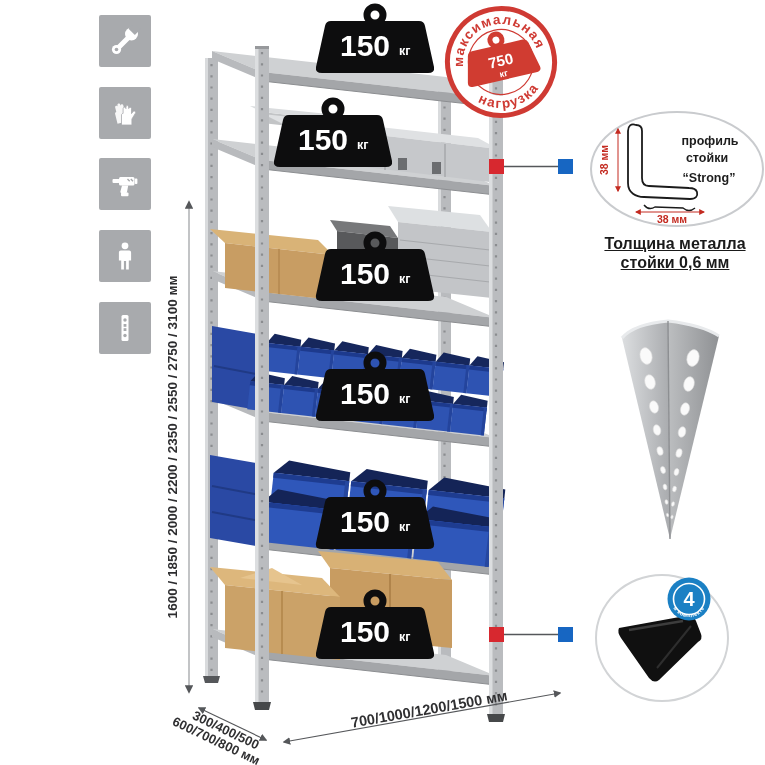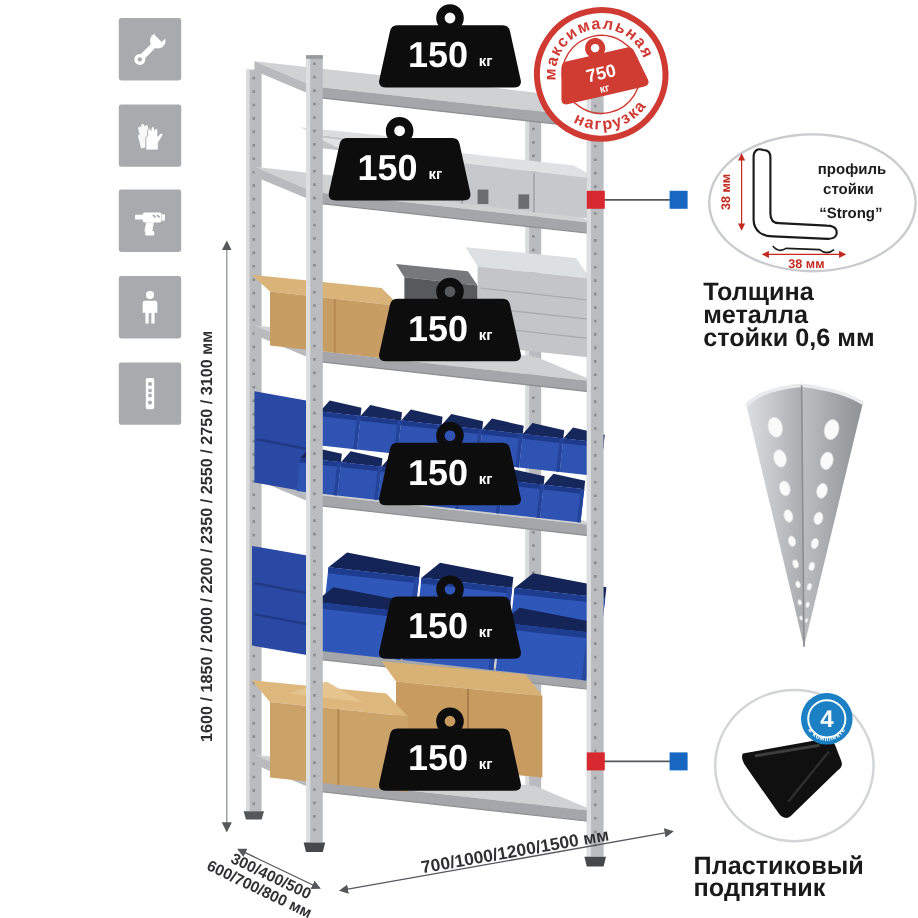--- a/index.html
+++ b/index.html
@@ -6,21 +6,21 @@
   .canvas{position:relative;width:765px;height:765px;background:#ffffff;overflow:hidden;
           font-family:"Liberation Sans","DejaVu Sans",sans-serif;}
   .icon-tile{position:absolute;left:99px;width:52px;height:52px;background:#a8aaad;border-radius:2px;
              display:flex;align-items:center;justify-content:center;}
   .main-art{position:absolute;left:0;top:0;}
   svg{font-family:"Liberation Sans","DejaVu Sans",sans-serif;}
   .profile-ellipse{position:absolute;left:590px;top:111px;width:170px;height:112px;border:2px solid #c9cbce;
                    border-radius:50%;background:#fff;}
   .foot-circle{position:absolute;left:595px;top:574px;width:130px;height:124px;border:2px solid #d2d4d6;
                border-radius:50%;background:#fff;}
-  .caption{position:absolute;text-align:left;font-weight:700;color:#1a1a1a;font-size:21px;line-height:19px;}
+  .caption{position:absolute;text-align:center;font-weight:700;color:#1a1a1a;font-size:16px;line-height:19px;text-decoration:underline;}
   .cap-profile{left:586px;top:234px;width:178px;}
   .cap-foot{left:578px;top:712px;width:168px;}
   .corner-art{position:absolute;left:600px;top:308px;}
 </style>
 </head>
 <body>
 
 <div class="canvas">
 
   <div class="icon-tile" style="top:15px">
@@ -352,18 +352,14 @@
         <circle r="21.5" fill="#1b80c4"></circle>
         <circle r="15.5" fill="none" stroke="#ffffff" stroke-width="1.6"></circle>
         <text y="7" text-anchor="middle" font-size="20" font-weight="800" fill="#fff">4</text>
         <path id="bArc" d="M-17,5 A17.5,17.5 0 0 0 17,5" fill="none"></path>
         <text font-size="5.4" font-weight="700" fill="#fff" letter-spacing="0.5">
           <textPath href="#bArc" startOffset="50%" text-anchor="middle">в комплекте</textPath>
         </text>
       </g>
     </svg>
   </div>
-  <div class="caption cap-foot">
-    <span style="display:block">Пластиковый</span>
-    <span style="display:block">подпятник</span>
-  </div>
 
 </div>
 
 </body></html>

